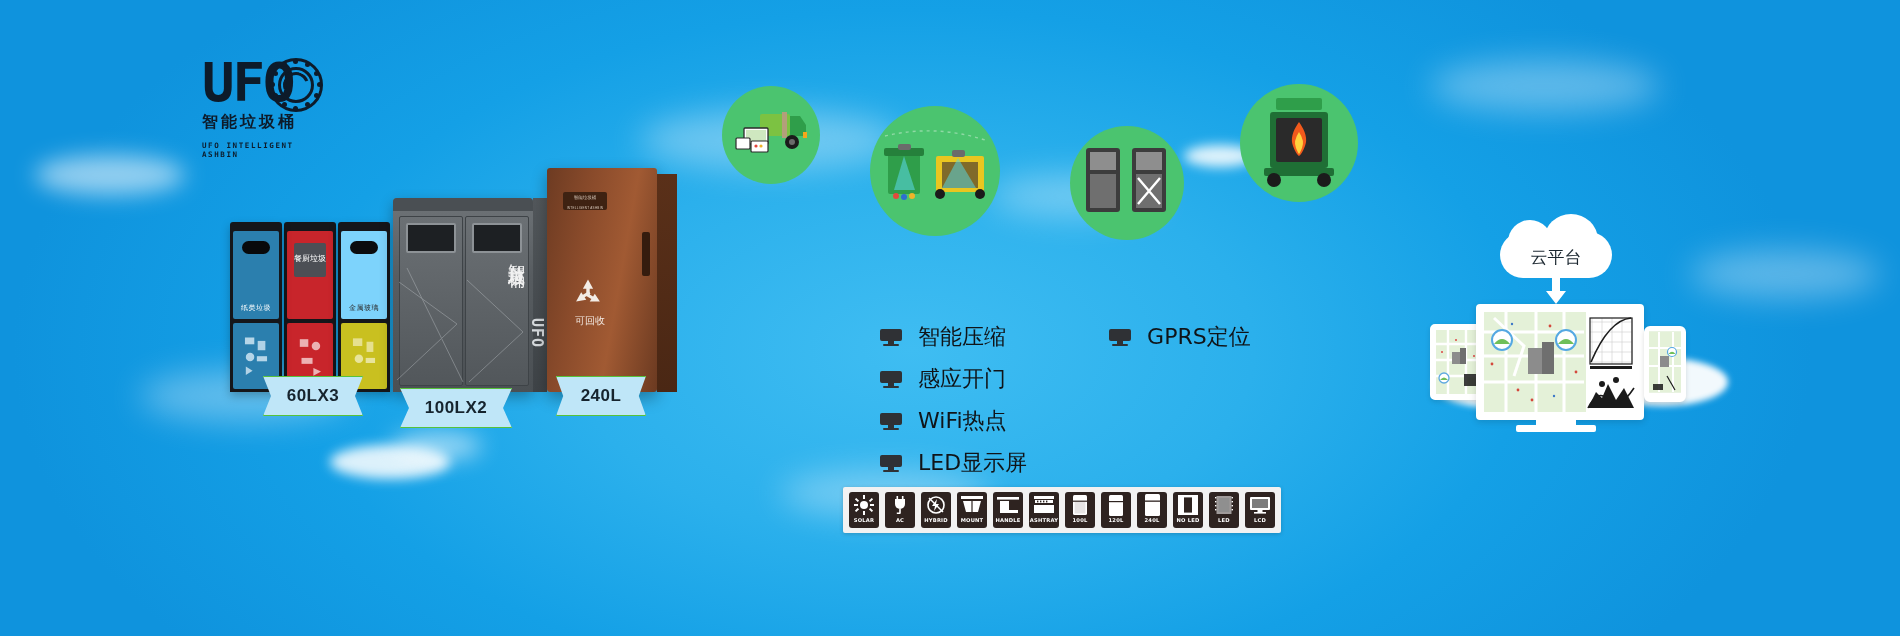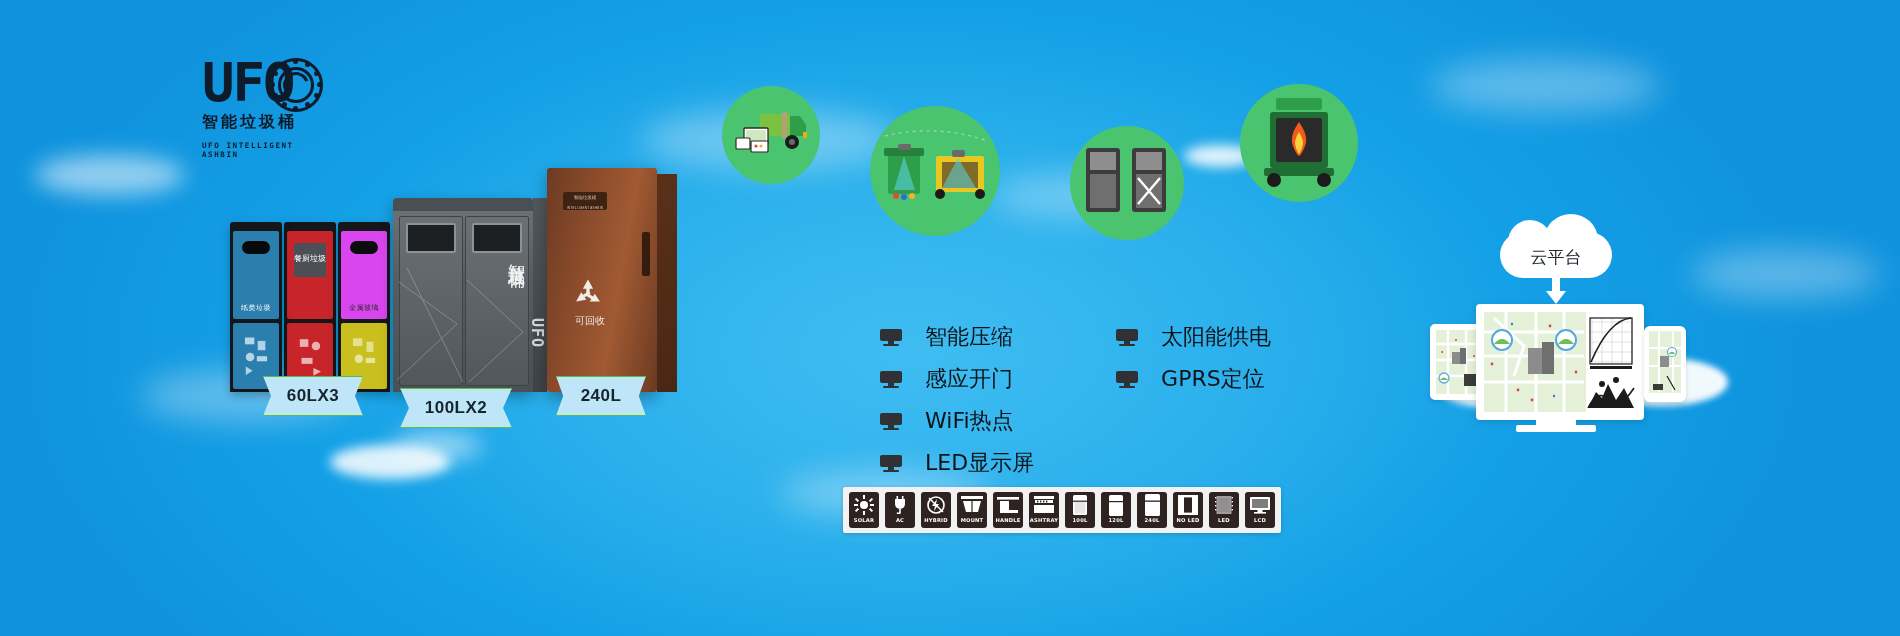--- a/index.html
+++ b/index.html
@@ -80,21 +80,21 @@
           color:#16242e;font-weight:bold;font-size:17px;letter-spacing:.5px;
           clip-path:polygon(0 0, 100% 0, 92% 50%, 100% 100%, 0 100%, 8% 50%);
           box-shadow:0 2px 5px rgba(0,0,0,.12);}
 
   
   .gcircle{position:absolute;border-radius:50%;background:#4bc46f;}
 
   
   #features{position:absolute;left:880px;top:322px;display:flex;gap:82px;}
   .fcol{display:flex;flex-direction:column;gap:12px;}
-  .frow{display:flex;align-items:center;gap:23px;}
+  .frow{display:flex;align-items:center;gap:16px;}
   .monicon{width:22px;height:17px;position:relative;flex:0 0 auto;}
   .monicon .scr{position:absolute;left:0;top:0;width:22px;height:12px;background:#2f3135;border-radius:2px;}
   .monicon .stand{position:absolute;left:8px;top:12px;width:6px;height:3px;background:#2f3135;}
   .monicon .base{position:absolute;left:3px;top:15px;width:16px;height:2px;background:#2f3135;border-radius:1px;}
   .flabel{font-size:22px;color:#101418;font-family:"DejaVu Sans",sans-serif;white-space:nowrap;}
 
   
   #strip{position:absolute;left:843px;top:487px;height:46px;background:#f2f2f2;
          border-radius:2px;display:flex;align-items:center;padding:0 6px;gap:6px;
          box-shadow:0 1px 4px rgba(0,0,0,.18);}
@@ -193,21 +193,21 @@
         <svg class="recycle-marks" viewBox="0 0 40 60">
           <rect x="7" y="10" width="11" height="8" fill="#d6eaf5" opacity=".9"></rect>
           <rect x="22" y="14" width="9" height="11" fill="#cfe6f3" opacity=".9"></rect>
           <circle cx="13" cy="33" r="5" fill="#dff0fa" opacity=".85"></circle>
           <rect x="21" y="32" width="12" height="6" fill="#dff0fa" opacity=".85"></rect>
           <path d="M8 44 l8 5 -8 5z" fill="#e7f4fb" opacity=".8"></path>
         </svg>
       </div>
     </div>
     <div class="b3" style="left:108px;">
-      <div class="panel" style="background:#d946ef;">
+      <div class="panel" style="background:#7dd3fc;">
         <div class="slot" style="background:#0b0c0e;"></div>
         <div class="bintext dark">金属玻璃</div>
       </div>
       <div class="lower" style="background:#c9c020;">
         <svg class="recycle-marks" viewBox="0 0 40 60">
           <rect x="7" y="11" width="11" height="9" fill="#efeab0" opacity=".85"></rect>
           <rect x="23" y="15" width="8" height="12" fill="#efeab0" opacity=".85"></rect>
           <circle cx="14" cy="35" r="5" fill="#f4f1cb" opacity=".8"></circle>
           <rect x="22" y="34" width="11" height="6" fill="#f4f1cb" opacity=".8"></rect>
         </svg>
@@ -353,28 +353,20 @@
       <div class="frow">
         <span class="monicon">
             <span class="scr"></span>
             <span class="stand"></span>
             <span class="base"></span>
           </span>
         <span class="flabel">LED显示屏</span>
       </div>
     </div>
     <div class="fcol">
-      <div class="frow">
-        <span class="monicon">
-            <span class="scr"></span>
-            <span class="stand"></span>
-            <span class="base"></span>
-          </span>
-        <span class="flabel">太阳能供电</span>
-      </div>
       <div class="frow">
         <span class="monicon">
             <span class="scr"></span>
             <span class="stand"></span>
             <span class="base"></span>
           </span>
         <span class="flabel">GPRS定位</span>
       </div>
     </div>
   </div>

